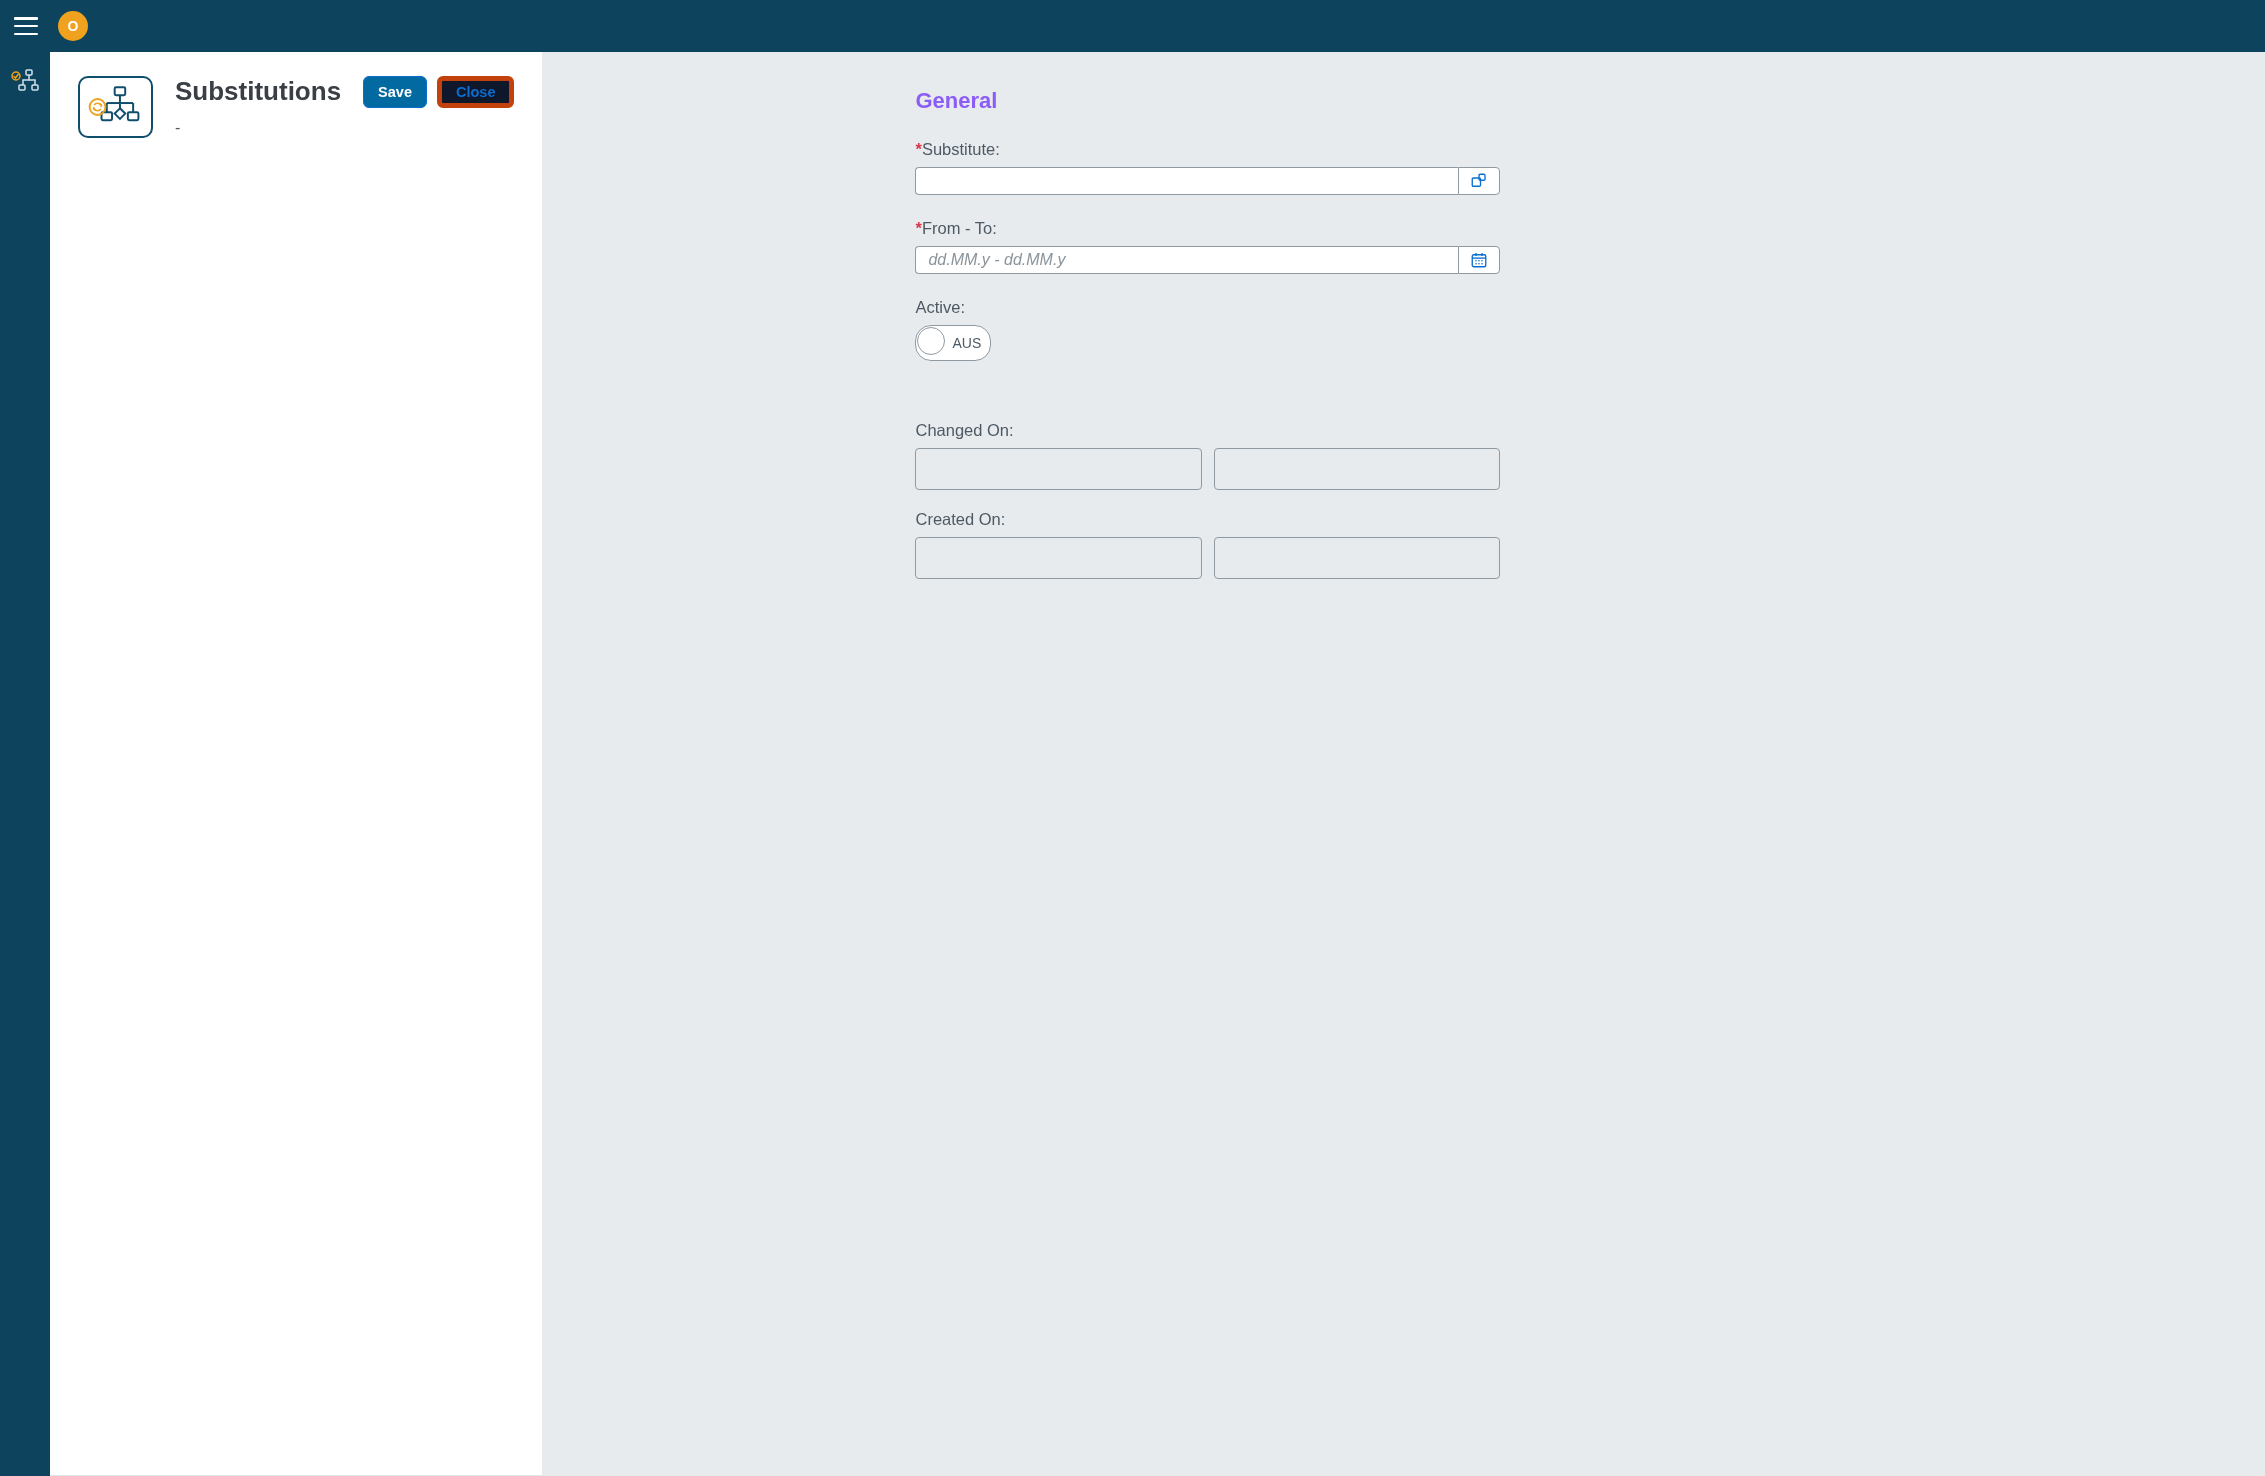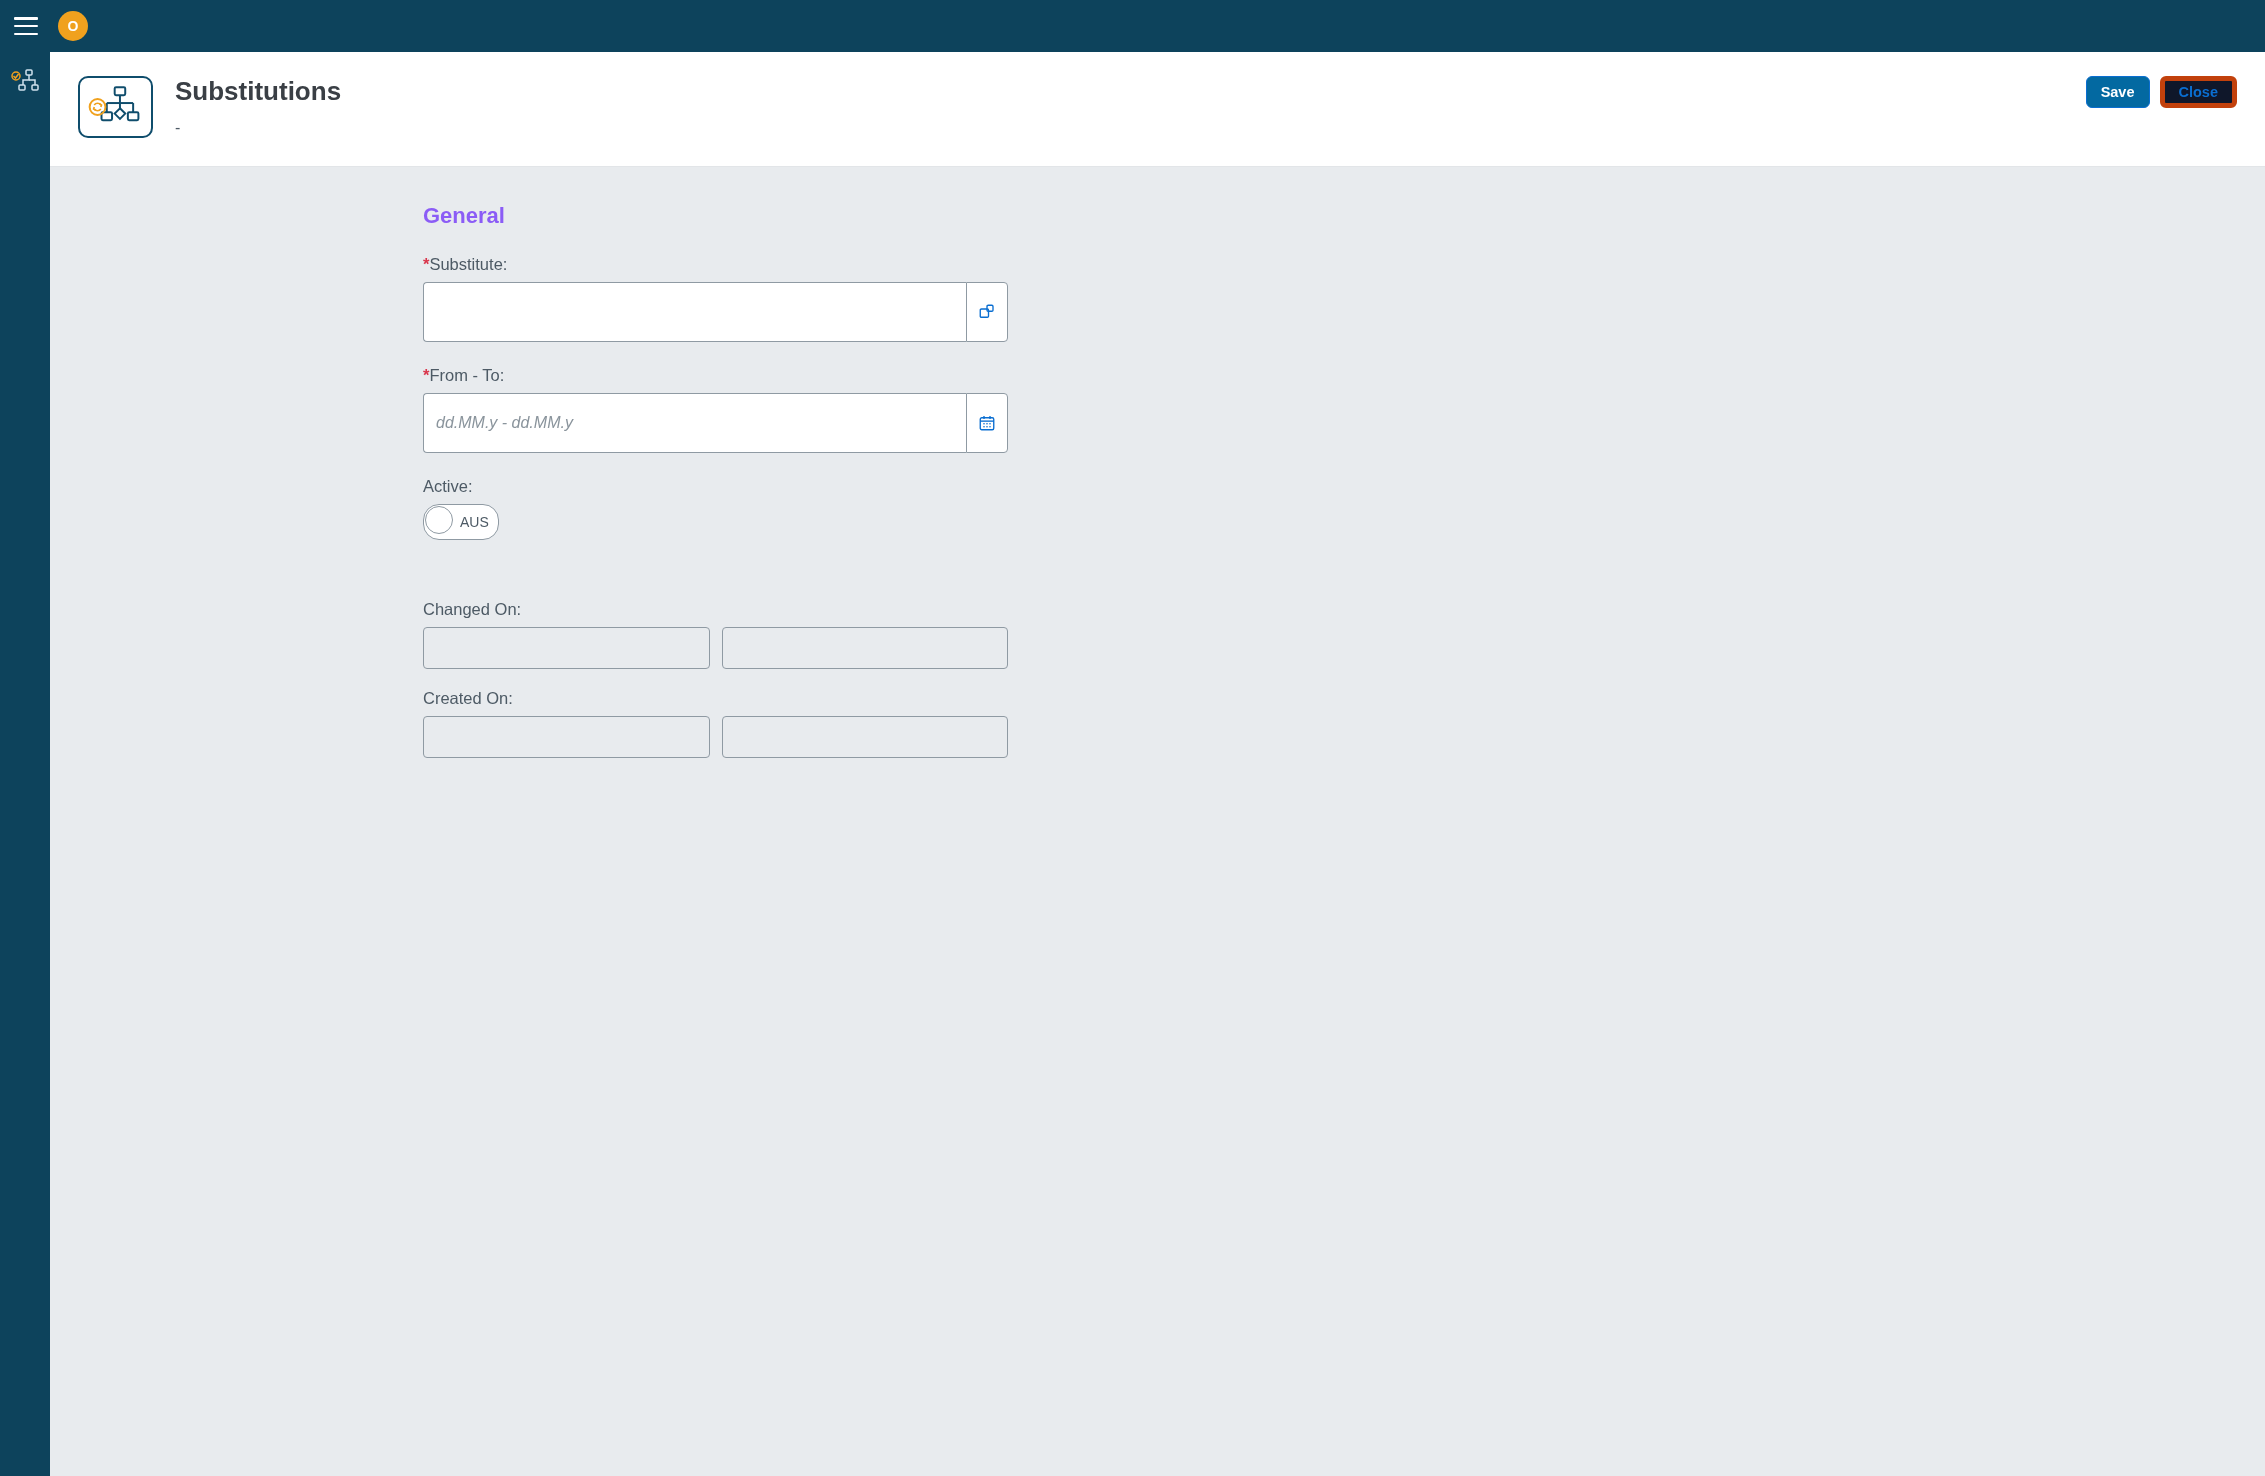--- a/index.html
+++ b/index.html
@@ -42,21 +42,21 @@
   
   .leftnav {
     width: 50px;
     background: #0d435c;
     padding-top: 14px;
     display: flex; flex-direction: column; align-items: center;
   }
   .navicon { width: 32px; height: 32px; cursor: pointer; }
 
   
-  .main { flex: 1; display: flex; flex-direction: column; min-width: 0; justify-content: space-between; }
+  .main { flex: 1; display: flex; flex-direction: row; min-width: 0; justify-content: space-between; }
 
   .page-head {
     background: #fff;
     padding: 24px 28px 28px 28px;
     display: flex;
     align-items: flex-start;
     gap: 22px;
     border-bottom: 1px solid #e2e5e8;
   }
   .page-icon {
@@ -83,21 +83,21 @@
   .form { width: 585px; margin-left: 373px; }
 
   .section-title { font-size: 22px; font-weight: 700; color: #8b5cf6; margin-bottom: 26px; }
 
   .field { margin-bottom: 24px; }
   .field-label { font-size: 16.5px; color: #4d5a65; margin-bottom: 8px; display: block; }
   .req { color: #d9364c; font-weight: 700; }
 
   .vhinput {
     display: flex; align-items: stretch;
-    height: 60px;
+    height: 28px;
   }
   .vhinput input {
     flex: 1; height: 100%;
     border: 1px solid #8f9aa3; border-right: none;
     border-radius: 4px 0 0 4px;
     padding: 0 12px; font-size: 16px;
     background: #fff; color: #2f3a44;
   }
   .vhinput .vhbtn {
     width: 42px; height: 100%;

